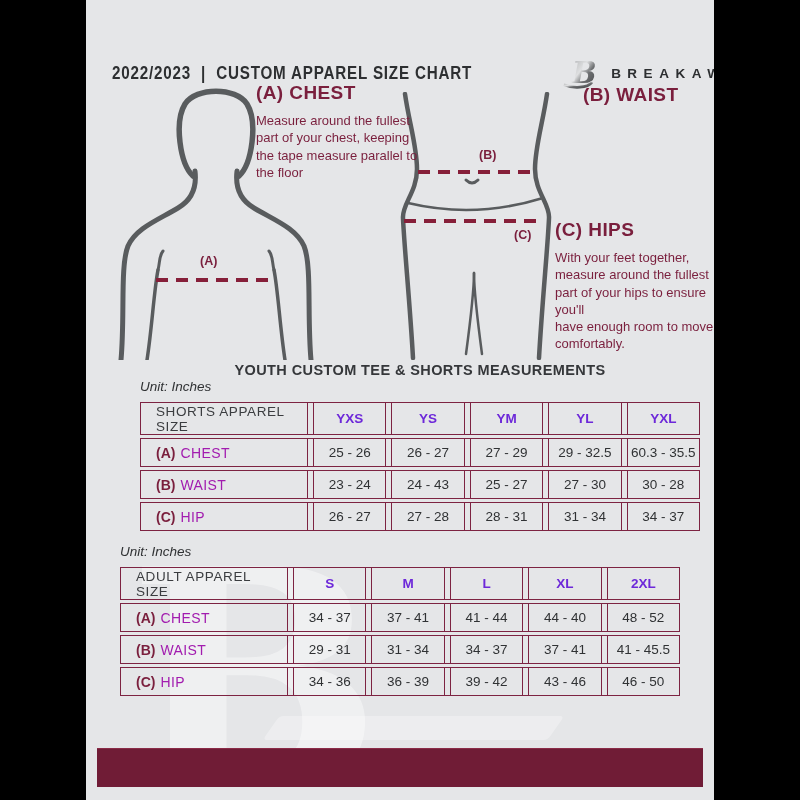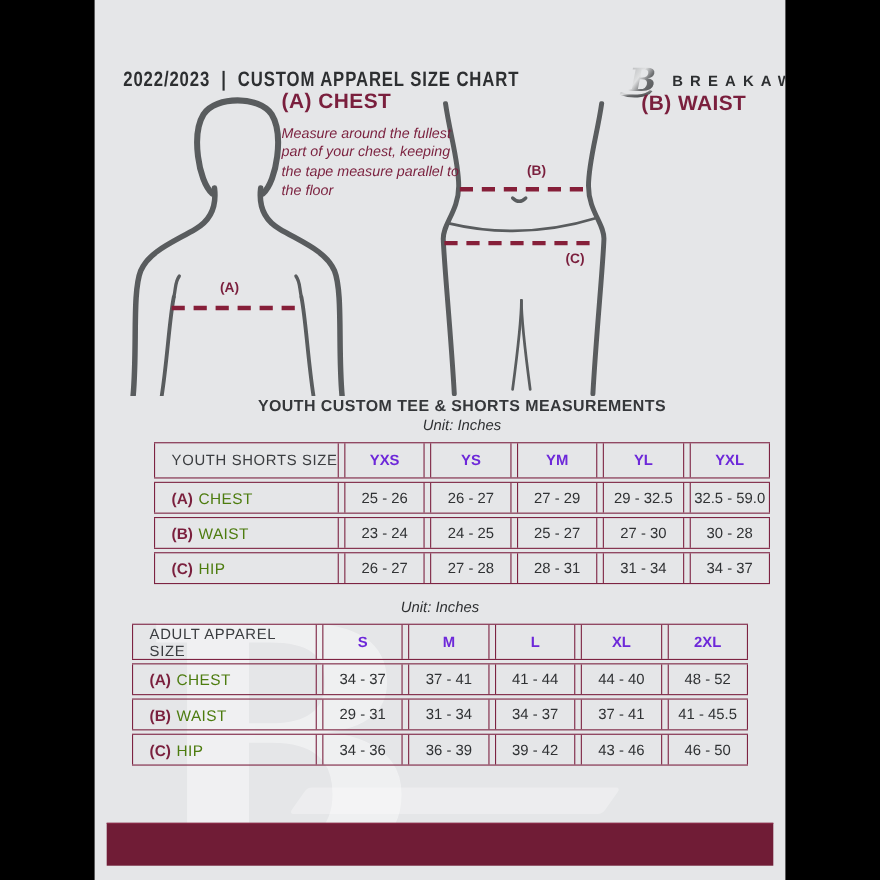--- a/index.html
+++ b/index.html
@@ -39,59 +39,59 @@
   .brand-name {
     font-weight:bold; font-size:13.5px; color:#2d2f31; letter-spacing:6.5px;
     white-space:nowrap;
   }
   
   .guide { position:absolute; color:#7a1f3d; }
   .guide-a { left:170px; top:82px;  width:168px; }
   .guide-b { left:469px; top:84px;  width:155px;margin-left:28px; }
   .guide-c { left:469px; top:219px; width:160px; }
   .g-head { font-size:19px; font-weight:bold; letter-spacing:0.4px; margin:0 0 8px 0; }
-  .g-text { font-size:13px; font-style:italic; line-height:1.33; white-space:pre-line; }
+  .g-text { font-size:13px; line-height:1.33; white-space:pre-line; }
   
   .fig { position:absolute; }
   .fig-upper { left:28px;  top:76px;  width:210px; height:284px; }
   .fig-lower { left:300px; top:92px;  width:180px; height:268px; }
   .fig svg { display:block; }
   .marker {
     position:absolute; font-size:12.5px; font-weight:bold; color:#7a1f3d;
   }
   .mk-a { left:86px;  top:178px; }
   .mk-b { left:93px;  top:56px;  }
   .mk-c { left:128px; top:136px; }
   
   .sec { position:absolute; left:34px; width:560px; }
   .sec-youth { top:362px;padding-left:20px; }
   .sec-adult { top:543px; }
   .sec-title { text-align:center; font-weight:bold; font-size:14.5px; color:#35373a; letter-spacing:0.4px; }
-  .sec-unit  { text-align:center; font-style:italic; font-size:13.5px; color:#2f3133; margin-top:1px; }
+  .sec-unit  { font-style:italic; font-size:13.5px; color:#2f3133; margin-top:1px; }
   .tbl { margin-top:8px; }
   .trow {
     display:flex; gap:5px;
     border-top:1.5px solid #7d2342; border-bottom:1.5px solid #7d2342;
     margin-bottom:3px; box-sizing:border-box;
   }
   .trow:last-child { margin-bottom:0; }
   .trow-head { height:33px; }
   .trow-data { height:29px; }
   .tcell {
     border-left:1.5px solid #7d2342; border-right:1.5px solid #7d2342;
     box-sizing:border-box; display:flex; align-items:center; justify-content:center;
     flex:1 1 0; font-size:13.5px; color:#303234;
   }
   .tcell-label {
     flex:0 0 168px; justify-content:flex-start; padding-left:15px;
   }
   .th-size { font-weight:bold; color:#6d28d9; }
   .th-label { font-size:13.5px; color:#3b3d40; letter-spacing:0.6px; }
   .row-pfx { color:#7a1f3d; font-weight:bold; font-size:14px; margin-right:5px; }
-  .row-lbl { color:#4d7c0f; font-size:14px; letter-spacing:0.4px; }
+  .row-lbl { color:#a21caf; font-size:14px; letter-spacing:0.4px; }
   
   .footer-bar {
     position:absolute; left:11px; top:748px; width:606px; height:38px;
     background:#701c36; border-top:1px solid #8a2b47;
   }
 </style>
 </head>
 <body>
 
 <div class="doc">
@@ -150,51 +150,56 @@
       <span class="marker mk-c">(C)</span>
     </div>
 
     <div class="guide guide-a">
       <div class="g-head">(A) CHEST</div>
       <div class="g-text">Measure around the fullest part of your chest, keeping the tape measure parallel to the floor</div>
     </div>
     <div class="guide guide-b">
       <div class="g-head">(B) WAIST</div>
     </div>
+    <div class="guide guide-c">
+      <div class="g-head">(C) HIPS</div>
+      <div class="g-text">With your feet together, measure around the fullest part of your hips to ensure you'll
+have enough room to move comfortably.</div>
+    </div>
 
     <div class="sec sec-youth">
       <div class="sec-title">YOUTH CUSTOM TEE &amp; SHORTS MEASUREMENTS</div>
       <div class="sec-unit">Unit: Inches</div>
       <div class="tbl">
         <div class="trow trow-head">
-          <div class="tcell tcell-label th-label">YOUTH SHORTS SIZE</div>
+          <div class="tcell tcell-label th-label">SHORTS APPAREL SIZE</div>
           <div class="tcell th-size">YXS</div>
           <div class="tcell th-size">YS</div>
           <div class="tcell th-size">YM</div>
           <div class="tcell th-size">YL</div>
           <div class="tcell th-size">YXL</div>
         </div>
         <div class="trow trow-data">
           <div class="tcell tcell-label">
             <span class="row-pfx">(A)</span>
             <span class="row-lbl">CHEST</span>
           </div>
           <div class="tcell">25 - 26</div>
           <div class="tcell">26 - 27</div>
           <div class="tcell">27 - 29</div>
           <div class="tcell">29 - 32.5</div>
-          <div class="tcell">32.5 - 59.0</div>
+          <div class="tcell">60.3 - 35.5</div>
         </div>
         <div class="trow trow-data">
           <div class="tcell tcell-label">
             <span class="row-pfx">(B)</span>
             <span class="row-lbl">WAIST</span>
           </div>
           <div class="tcell">23 - 24</div>
-          <div class="tcell">24 - 25</div>
+          <div class="tcell">24 - 43</div>
           <div class="tcell">25 - 27</div>
           <div class="tcell">27 - 30</div>
           <div class="tcell">30 - 28</div>
         </div>
         <div class="trow trow-data">
           <div class="tcell tcell-label">
             <span class="row-pfx">(C)</span>
             <span class="row-lbl">HIP</span>
           </div>
           <div class="tcell">26 - 27</div>

